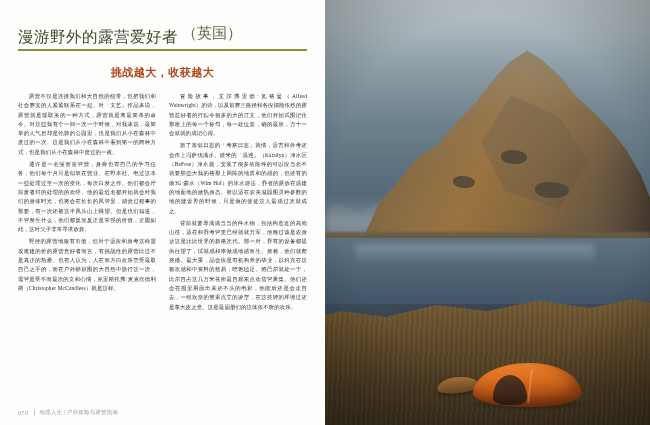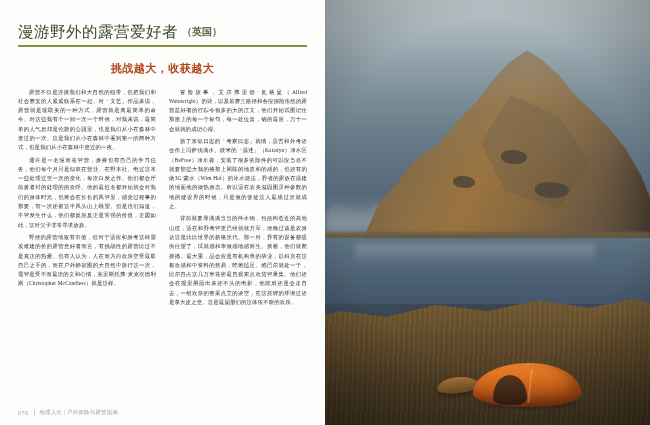--- a/index.html
+++ b/index.html
@@ -41,24 +41,23 @@
   .main-title {
     font-family: "Liberation Serif", serif;
     font-size: 15.5px;
     color: #3a4a2a;
     letter-spacing: 0.5px;
     line-height: 1;
     white-space: nowrap;
   }
   .title-paren {
     font-family: "Liberation Serif", serif;
-    font-size: 10px;
+    font-size: 15px;
     color: #5d6b4a;
     padding-bottom: 1px;
-    font-weight: bold;
   }
   .subtitle {
     font-family: "Liberation Serif", serif;
     font-size: 11px;
     font-weight: bold;
     color: #b24a1e;
     letter-spacing: 0.5px;
     margin-bottom: 12px;
     text-align: center;
   }

